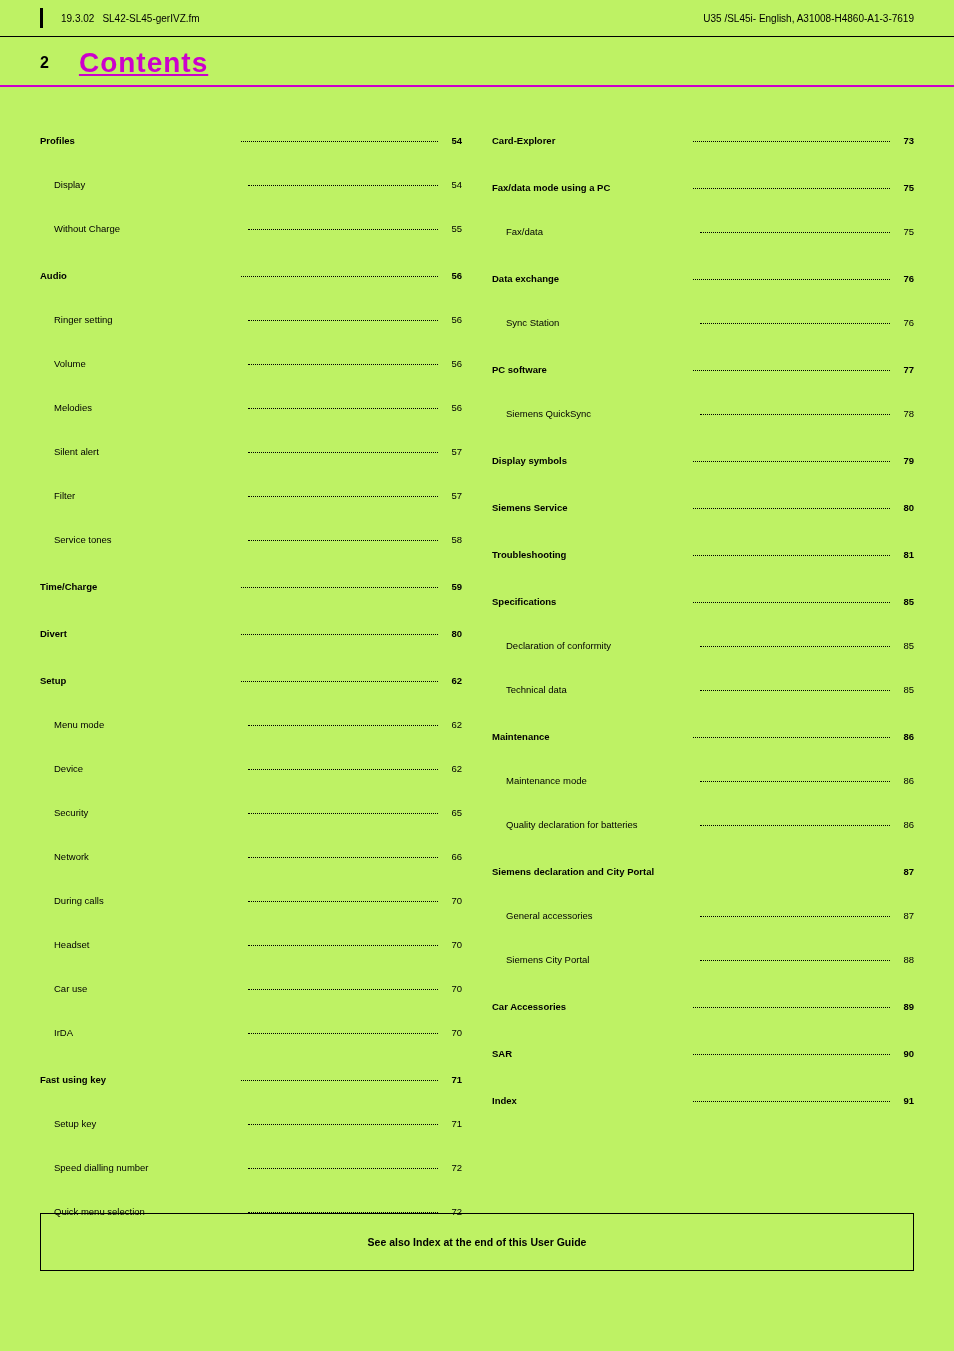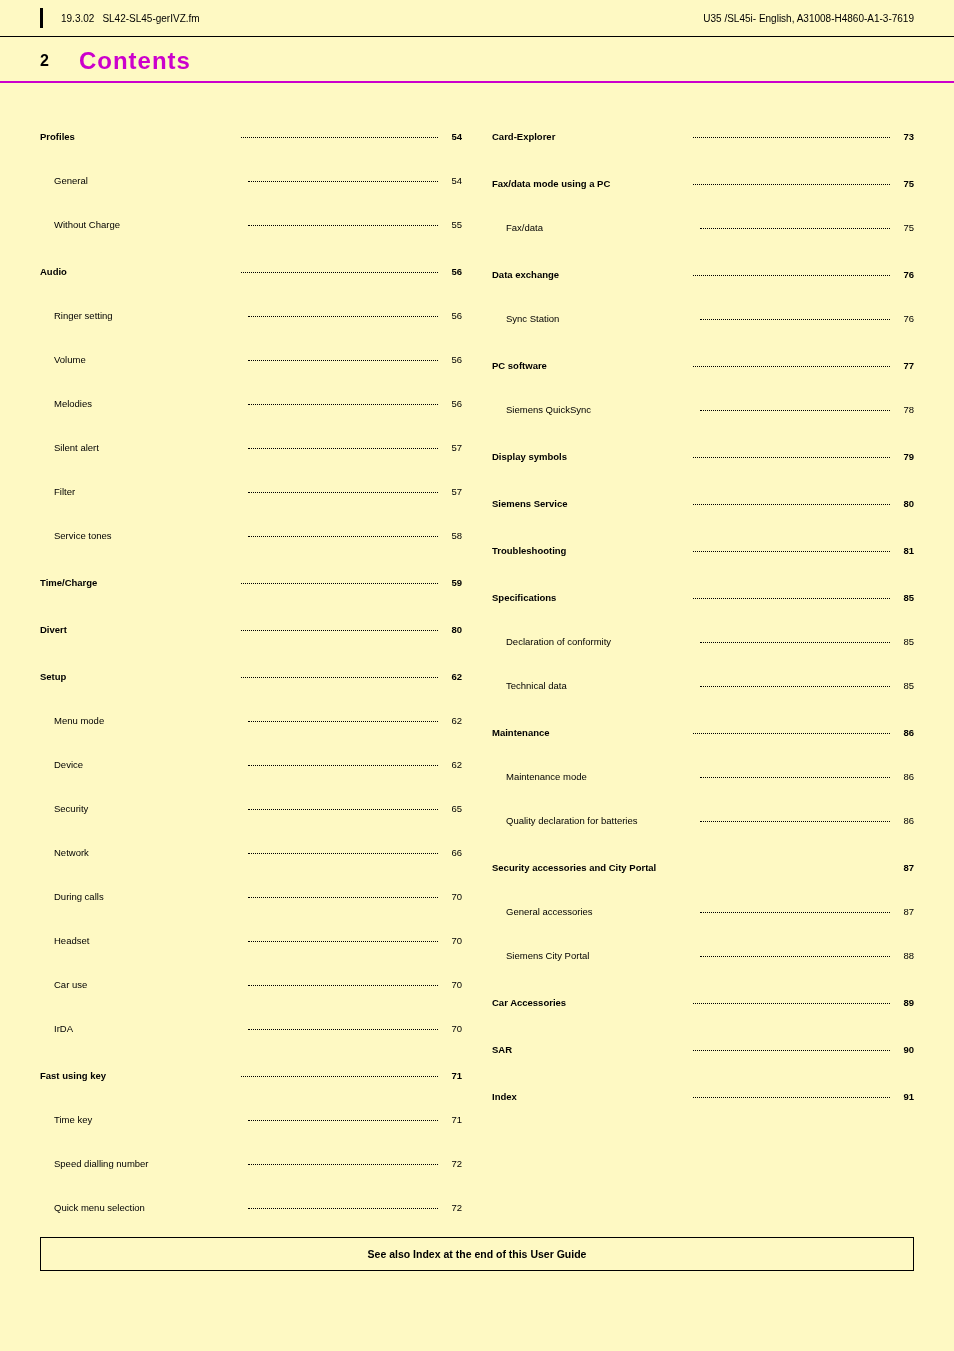--- a/index.html
+++ b/index.html
@@ -13,21 +13,21 @@
       font-family: Arial, Helvetica, sans-serif;
       font-size: 10px;
       color: #000000;
       width: 954px;
       min-height: 1351px;
     }
 
     .page-wrapper {
       width: 954px;
       min-height: 1351px;
-      background: #fef9c3;
+      background: #bef264;
       position: relative;
       padding: 0;
     }
 
     
     .top-header {
       display: flex;
       align-items: center;
       justify-content: space-between;
       padding: 8px 40px;
@@ -58,23 +58,24 @@
     }
 
     .page-number {
       font-size: 16px;
       font-weight: bold;
       color: #000;
       margin-right: 30px;
     }
 
     .page-title {
-      font-size: 24px;
+      font-size: 28px;
       font-weight: bold;
       color: #cc00cc;
+      text-decoration: underline;
       letter-spacing: 1px;
     }
 
     
     .main-content {
       display: flex;
       padding: 0 40px;
       gap: 30px;
     }
 
@@ -145,21 +146,21 @@
     
     .footer-area {
       position: absolute;
       bottom: 80px;
       left: 40px;
       right: 40px;
     }
 
     .footer-box {
       border: 1px solid #000;
-      padding: 10px;
+      padding: 22px;
       text-align: center;
       font-size: 10.5px;
       font-weight: bold;
     }
   </style>
 </head>
 <body>
 
 <div class="page-wrapper">
 
@@ -179,21 +180,21 @@
 
   <div class="main-content">
 
     <div class="left-column" id="left-col">
     <div class="toc-entry bold-entry section-header">
           <span class="toc-label">Profiles</span>
           <span class="toc-dots"></span>
           <span class="toc-page">54</span>
         </div>
         <div class="toc-entry sub-entry">
-          <span class="toc-label">General</span>
+          <span class="toc-label">Display</span>
           <span class="toc-dots"></span>
           <span class="toc-page">54</span>
         </div>
         <div class="toc-entry sub-entry">
           <span class="toc-label">Without Charge</span>
           <span class="toc-dots"></span>
           <span class="toc-page">55</span>
         </div>
         <div class="toc-entry bold-entry section-header">
           <span class="toc-label">Audio</span>
@@ -284,21 +285,21 @@
           <span class="toc-label">IrDA</span>
           <span class="toc-dots"></span>
           <span class="toc-page">70</span>
         </div>
         <div class="toc-entry bold-entry section-header">
           <span class="toc-label">Fast using key</span>
           <span class="toc-dots"></span>
           <span class="toc-page">71</span>
         </div>
         <div class="toc-entry sub-entry">
-          <span class="toc-label">Time key</span>
+          <span class="toc-label">Setup key</span>
           <span class="toc-dots"></span>
           <span class="toc-page">71</span>
         </div>
         <div class="toc-entry sub-entry">
           <span class="toc-label">Speed dialling number</span>
           <span class="toc-dots"></span>
           <span class="toc-page">72</span>
         </div>
         <div class="toc-entry sub-entry">
           <span class="toc-label">Quick menu selection</span>
@@ -382,21 +383,21 @@
           <span class="toc-label">Maintenance mode</span>
           <span class="toc-dots"></span>
           <span class="toc-page">86</span>
         </div>
         <div class="toc-entry sub-entry">
           <span class="toc-label">Quality declaration for batteries</span>
           <span class="toc-dots"></span>
           <span class="toc-page">86</span>
         </div>
         <div class="toc-entry bold-entry special-bold">
-          <span class="toc-label">Security accessories and City Portal</span>
+          <span class="toc-label">Siemens declaration and City Portal</span>
           <span style="flex: 1 1 0%;"></span>
           <span class="toc-page">87</span>
         </div>
         <div class="toc-entry sub-entry">
           <span class="toc-label">General accessories</span>
           <span class="toc-dots"></span>
           <span class="toc-page">87</span>
         </div>
         <div class="toc-entry sub-entry">
           <span class="toc-label">Siemens City Portal</span>

